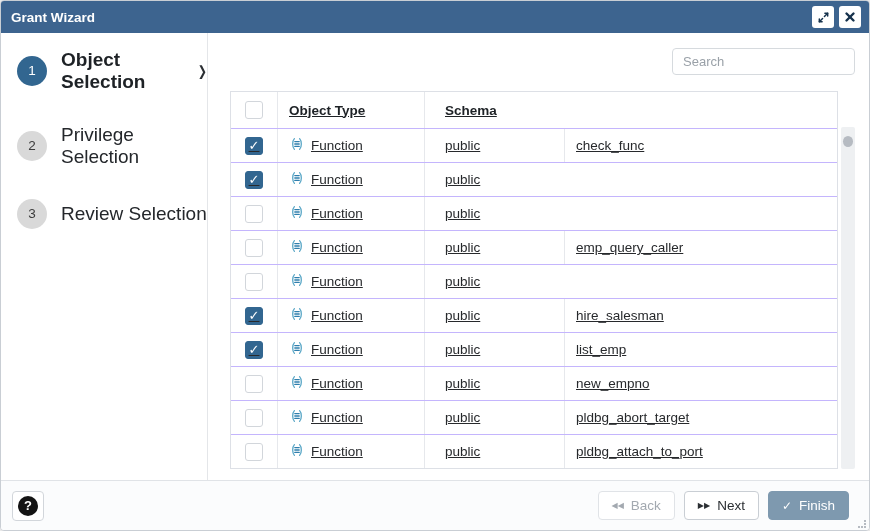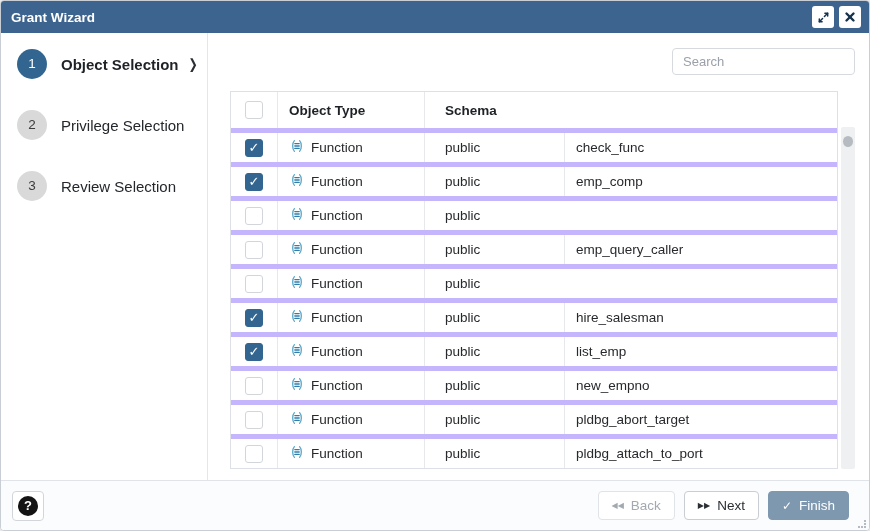--- a/index.html
+++ b/index.html
@@ -43,44 +43,44 @@
     display:flex; align-items:center;
     padding-left:16px; margin-bottom:31px; cursor:pointer;
   }
   .step-circle {
     width:30px; height:30px; border-radius:50%;
     background:#d9d9d9; color:#3c3c3c;
     font-size:13.5px; line-height:30px; text-align:center;
     flex:0 0 30px;
   }
   .step.active .step-circle { background:#326690; color:#ffffff; }
-  .step-label { margin-left:14px; font-size:15px; color:#24272b; }
+  .step-label { margin-left:14px; font-size:19px; color:#24272b; }
   .step.active .step-label { font-weight:bold; color:#1e2226; }
   .step.active::after {
     content:"\276F"; font-size:11px; font-weight:bold; color:#2b2f33;
     margin-left:10px; transform:scaleY(1.25);
   }
 
   
   .content { flex:1 1 auto; padding:15px 14px 0 22px; display:flex; flex-direction:column; }
   .search-row { display:flex; justify-content:flex-end; margin-bottom:16px; }
   .search-input {
     width:183px; height:27px;
     border:1px solid #d6dade; border-radius:4px;
     padding:0 10px; font-size:13px; color:#2b2f33;
     font-family:"Liberation Sans","DejaVu Sans",sans-serif;
     outline:none;
   }
   .search-input::placeholder { color:#9aa1a8; }
 
   .table-zone { display:flex; align-items:stretch; }
   .obj-table { flex:1 1 auto; border:1px solid #dde0e6; background:#fff; }
-  .t-row { display:flex; height:34px; border-top:5px solid #c4b5fd; align-items:stretch; }
+  .t-row { display:flex; height:34px; border-top:1px solid #c4b5fd; align-items:stretch; }
   .t-header { display:flex; height:36px; align-items:stretch; font-weight:bold; }
-  .cell { display:flex; align-items:center; font-size:13.5px; color:#27292c; overflow:hidden; white-space:nowrap; }
+  .cell { display:flex; align-items:center; font-size:13.5px; color:#27292c; overflow:hidden; white-space:nowrap;text-decoration:underline; }
   .c-check { width:46px; flex:0 0 46px; justify-content:center; }
   .c-type   { width:147px; flex:0 0 147px; border-left:1px solid #e6e8ec; padding-left:11px; }
   .c-schema { width:140px; flex:0 0 140px; border-left:1px solid #e6e8ec; padding-left:20px; }
   .c-name   { flex:1 1 auto; border-left:1px solid #e6e8ec; padding-left:11px; }
   .t-header .cell { color:#1e2226; }
 
   .checkbox {
     width:18px; height:18px; border-radius:3px;
     border:1px solid #d2d6db; background:#ffffff;
     display:flex; align-items:center; justify-content:center;
@@ -239,21 +239,20 @@
             <path d="M10.6 2.6 C12.9 5.0 12.9 11.0 10.6 13.4" stroke="#58a6c6" stroke-width="1.3"></path>
             <path d="M5.8 5.6 H10.2" stroke="#2f7fad" stroke-width="1.3"></path>
             <path d="M5.8 8.0 H10.2" stroke="#2f7fad" stroke-width="1.3"></path>
             <path d="M5.8 10.4 H10.2" stroke="#2f7fad" stroke-width="1.3"></path>
           </g>
         </svg>
       </span>
       <span>Function</span>
     </div>
     <div class="cell c-schema">public</div>
-    <div class="cell c-name">emp_comp</div>
   </div>
               <div class="t-row">
     <div class="cell c-check">
       <span class="checkbox"></span>
     </div>
     <div class="cell c-type">
       <span class="fn-icon">
         <svg width="16" height="16" viewBox="0 0 16 16">
           <g fill="none" stroke-linecap="round">
             <path d="M5.4 2.6 C3.1 5.0 3.1 11.0 5.4 13.4" stroke="#58a6c6" stroke-width="1.3"></path>

